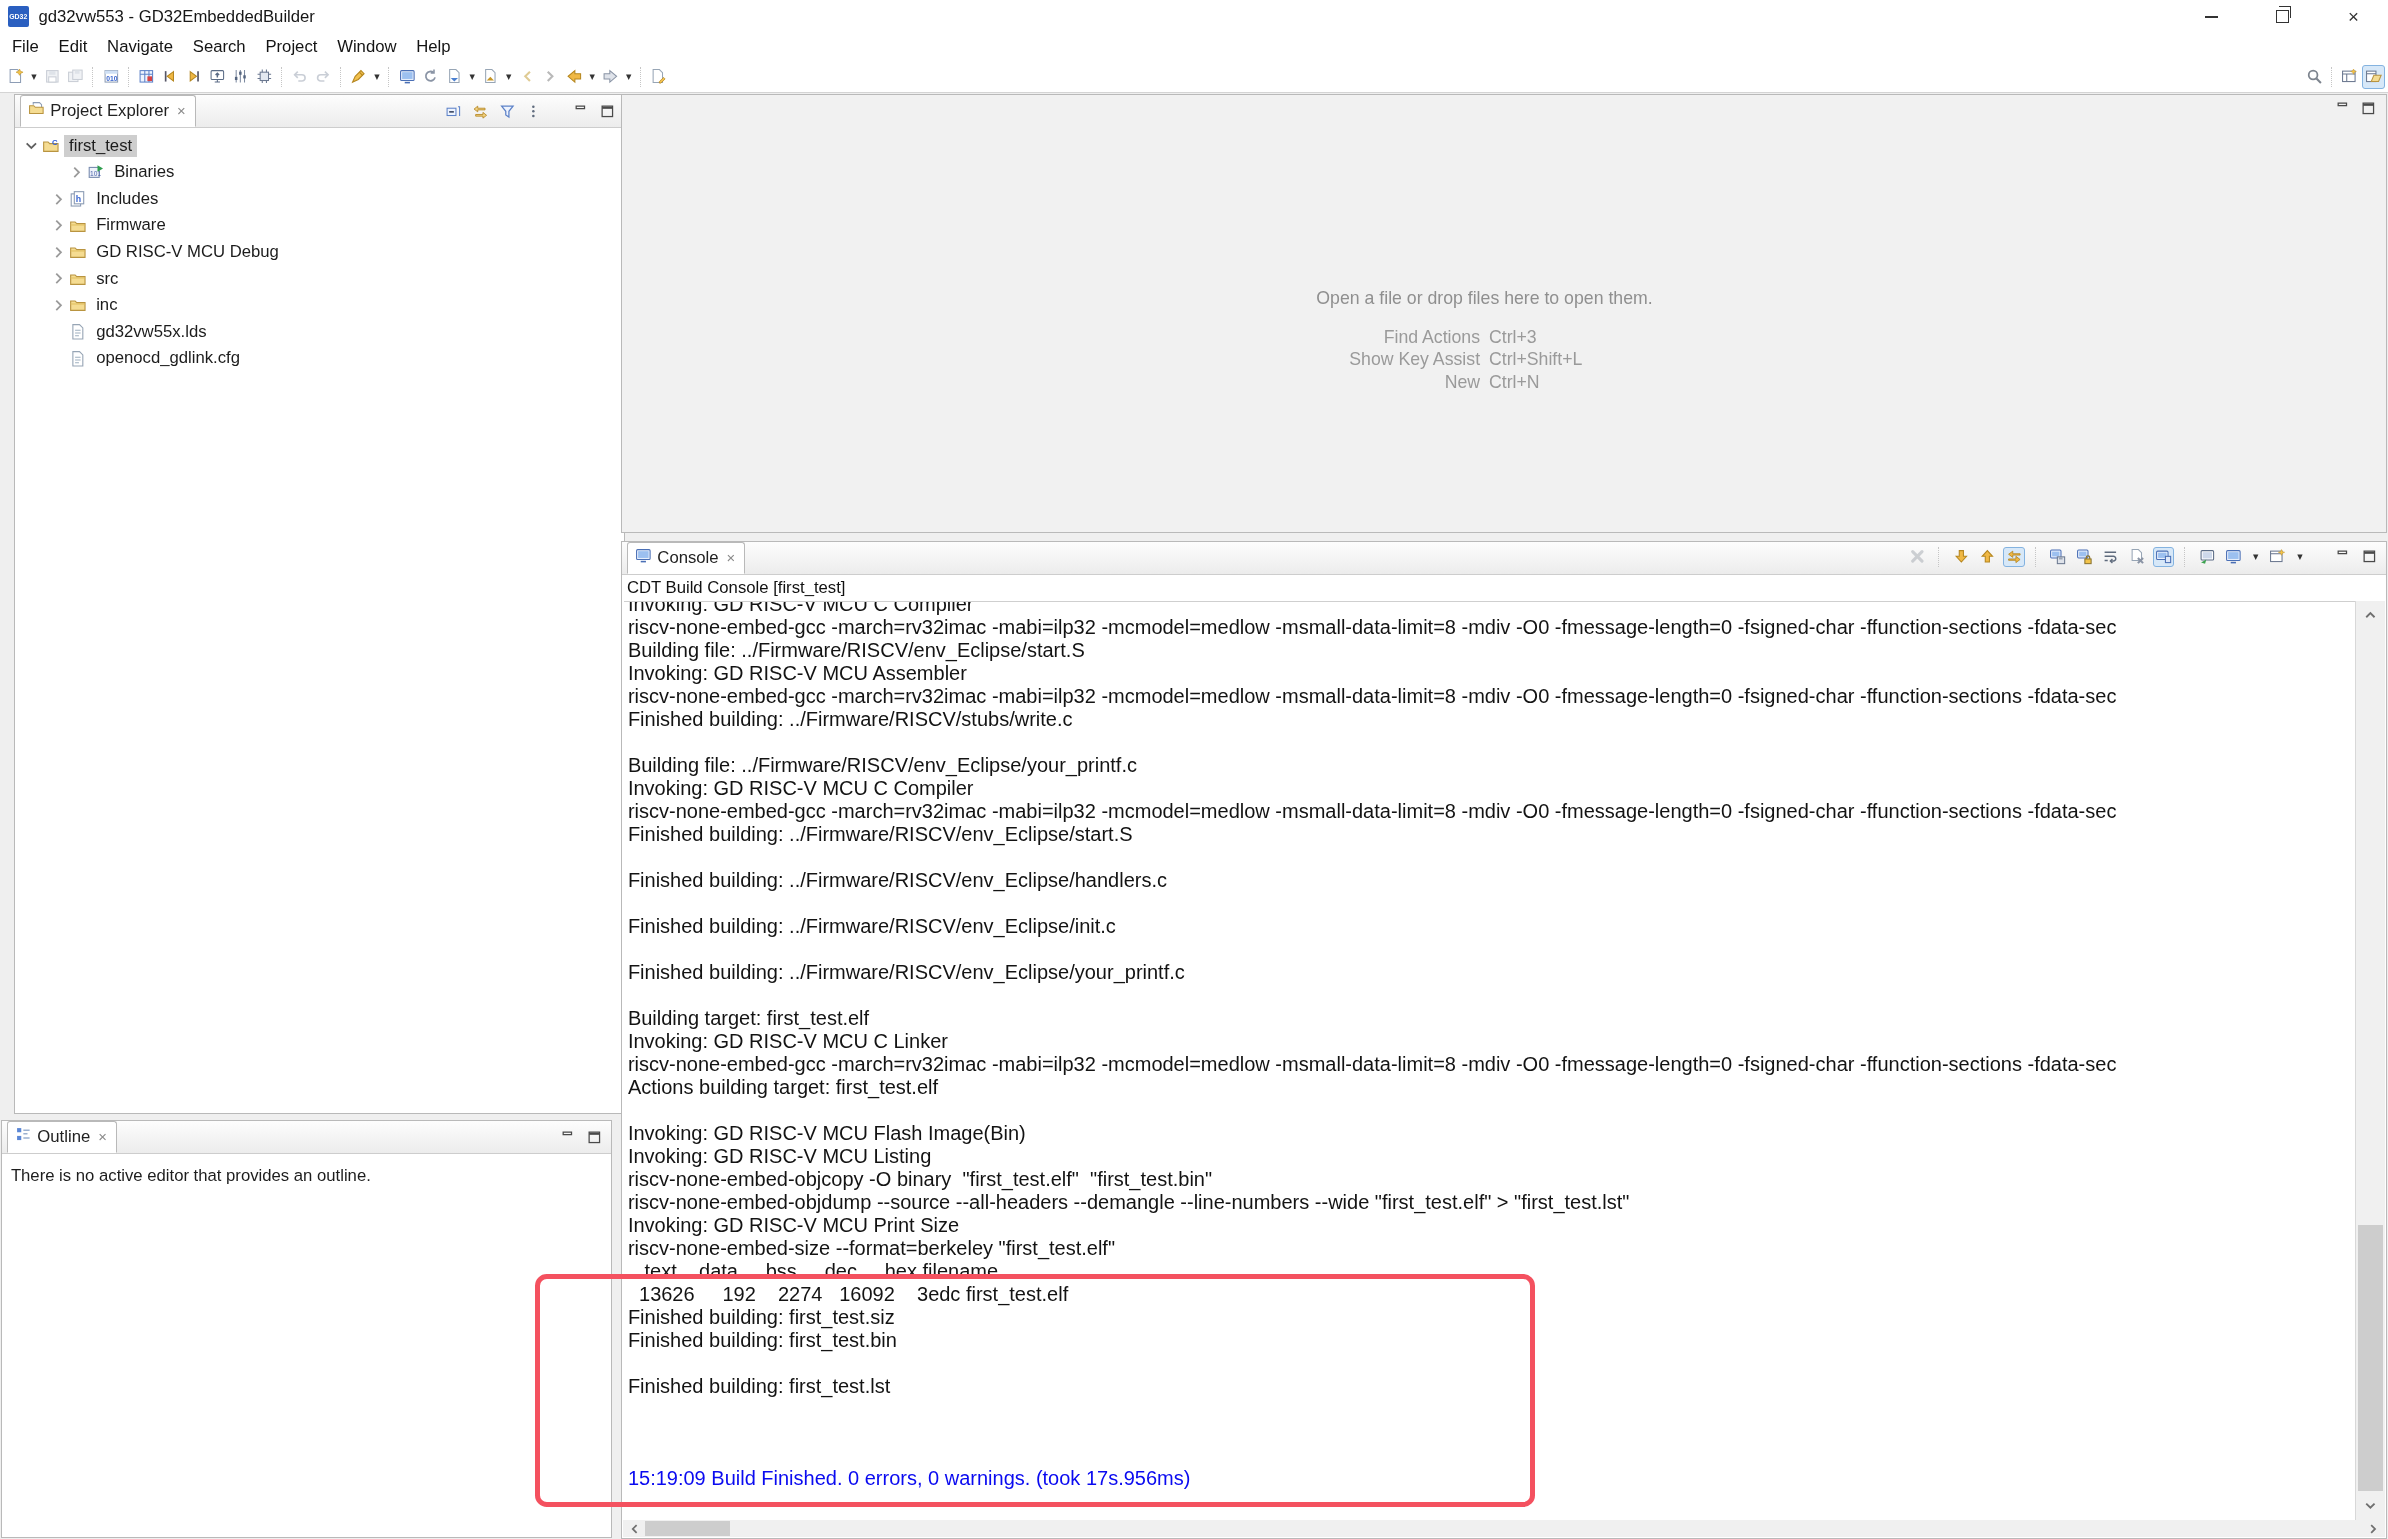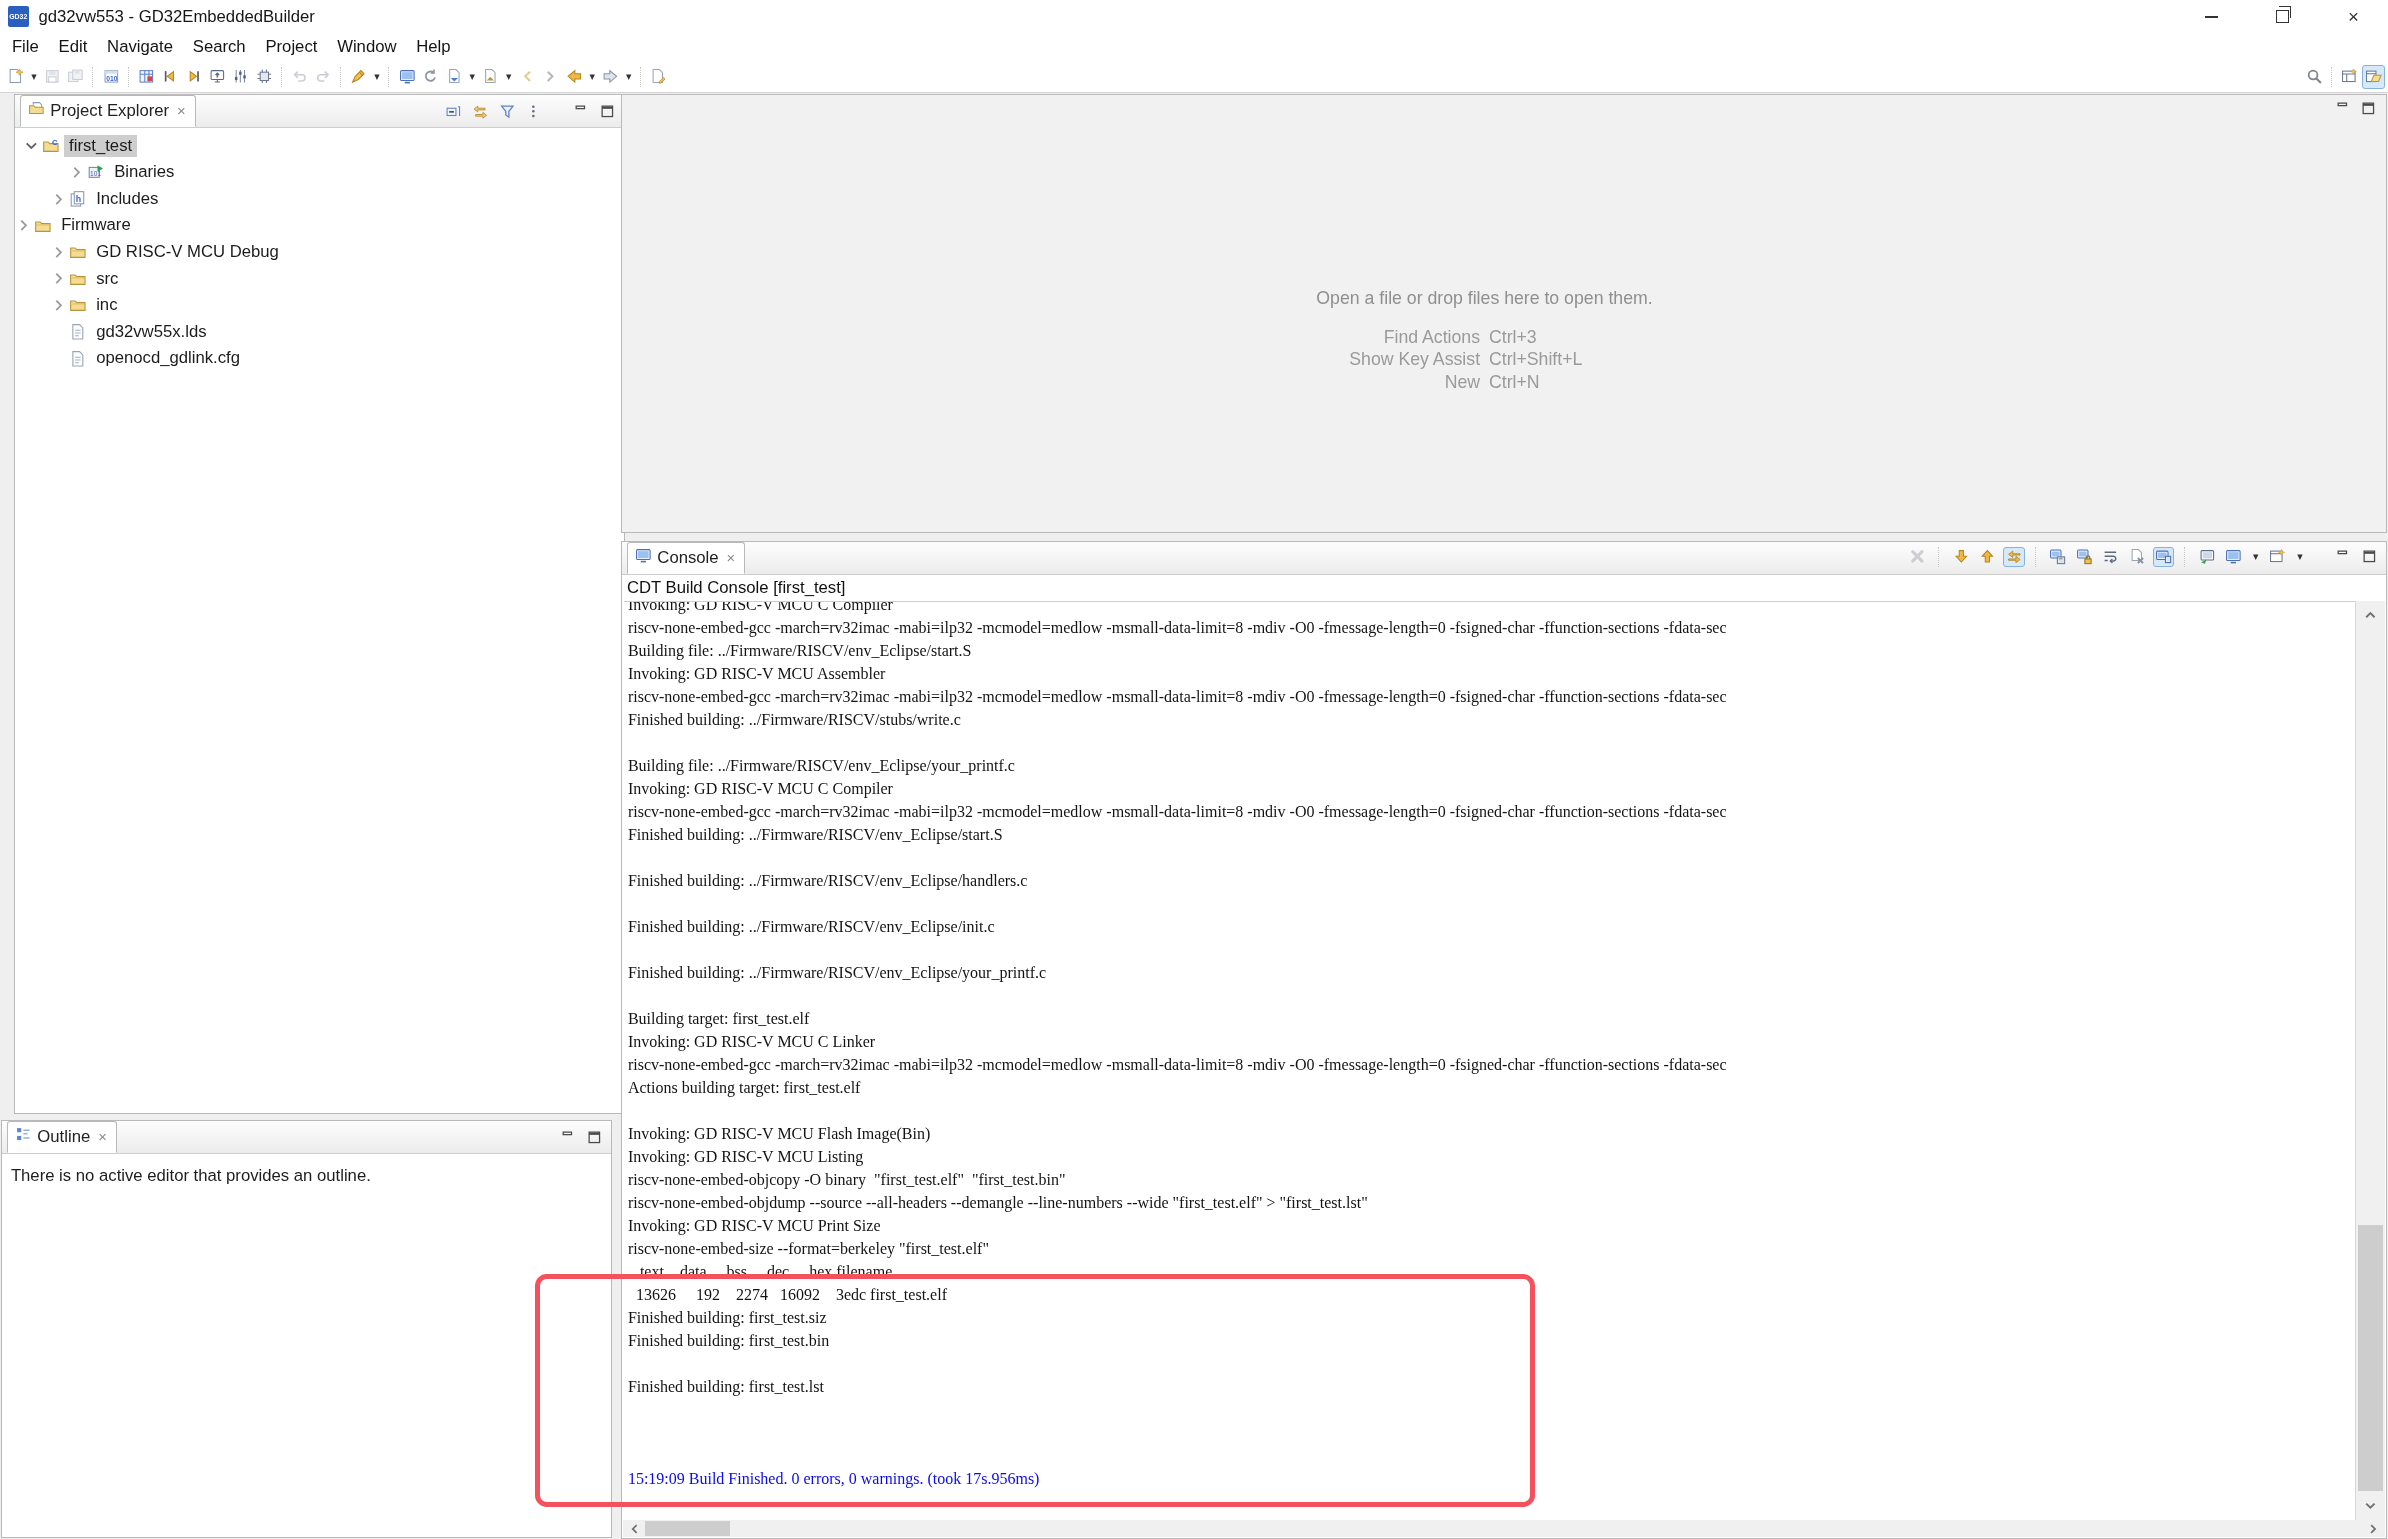--- a/index.html
+++ b/index.html
@@ -64,21 +64,21 @@
   .hint-rows{margin-top:16.7px}
   .hint-row{display:flex;justify-content:center;line-height:22.7px;color:#9a9a9a}
   .hint-action{width:424px;text-align:right}
   .hint-keys{width:424px;text-align:left;padding-left:8.9px}
 
   
   .console-sub{position:absolute;top:32.5px;left:0;right:31.5px;height:26.6px;background:#fff;font-size:16.7px;color:#111;
                display:flex;align-items:center;padding-left:4.9px}
   .console-body{position:absolute;top:59px;left:2px;right:31.5px;bottom:17.7px;overflow:hidden;border-top:1px solid #cfcfcf;background:#fff}
   .console-lines{margin-top:-8.9px;padding-left:3.9px}
-  .cline{white-space:pre;font-family:Liberation Serif, serif;font-size:16px;line-height:23px;height:23px;color:#131313}
+  .cline{white-space:pre;font-family:Liberation Sans, sans-serif;font-size:20px;line-height:23px;height:23px;color:#131313}
 
   .vscroll{position:absolute;top:59px;right:1px;bottom:17.7px;width:28.6px;background:#f0f0f0;border-left:1px solid #d8d8d8}
   .vthumb{position:absolute;left:2px;right:2px;background:#cdcdcd}
   .scroll-arrow{position:absolute;width:100%;height:25.6px;display:flex;align-items:center;justify-content:center}
   .scroll-arrow svg{width:14.8px;height:14.8px}
   .hscroll{position:absolute;left:1px;right:1px;bottom:1px;height:16.7px;background:#f0f0f0}
   .hthumb{position:absolute;top:1px;bottom:1px;background:#cdcdcd}
   .h-arrow{position:absolute;top:0;width:19.7px;height:16.7px;display:flex;align-items:center;justify-content:center}
   .h-arrow svg{width:13.8px;height:13.8px}
 
@@ -371,21 +371,21 @@
           <span class="chev"><svg viewBox="0 0 16 16">
               <path d="M6 3.5 10.5 8 6 12.5" fill="none" stroke="#9a9a9a" stroke-width="1.7"></path>
             </svg></span>
           <span class="ticon"><svg viewBox="0 0 16 16" style="font-size:17px">
               <rect x="2" y="3.5" width="8.5" height="11" fill="#fff" stroke="#8d9db5"></rect>
               <rect x="4.8" y="1.5" width="8.5" height="11" fill="#fff" stroke="#8d9db5"></rect>
               <text x="6" y="11" font-size="8" fill="#3a66d0" font-weight="bold">h</text>
             </svg></span>
           <span class="tlabel">Includes</span>
         </div>
-        <div class="trow" style="">
+        <div class="trow" style="padding-left: 35px;">
           <span class="chev"><svg viewBox="0 0 16 16">
               <path d="M6 3.5 10.5 8 6 12.5" fill="none" stroke="#9a9a9a" stroke-width="1.7"></path>
             </svg></span>
           <span class="ticon"><svg viewBox="0 0 16 16">
               <path d="M1.5 13V4.5h4L7 6h7.5v7z" fill="#f5dc92" stroke="#b99440"></path>
               <path d="M1.5 7.2h12.5" stroke="#e2c063"></path>
             </svg></span>
           <span class="tlabel">Firmware</span>
         </div>
         <div class="trow" style="padding-left: 35px;">

